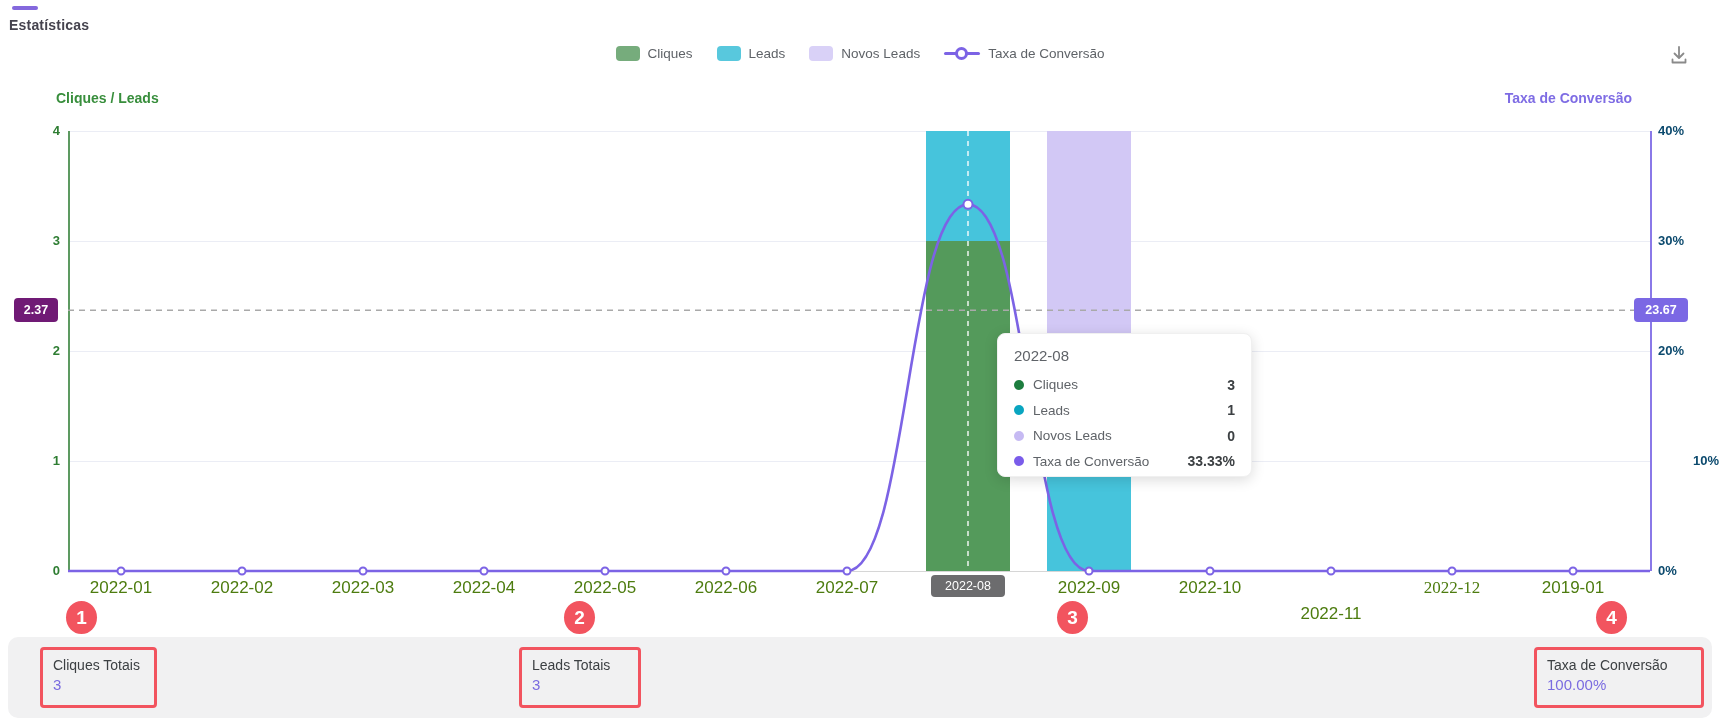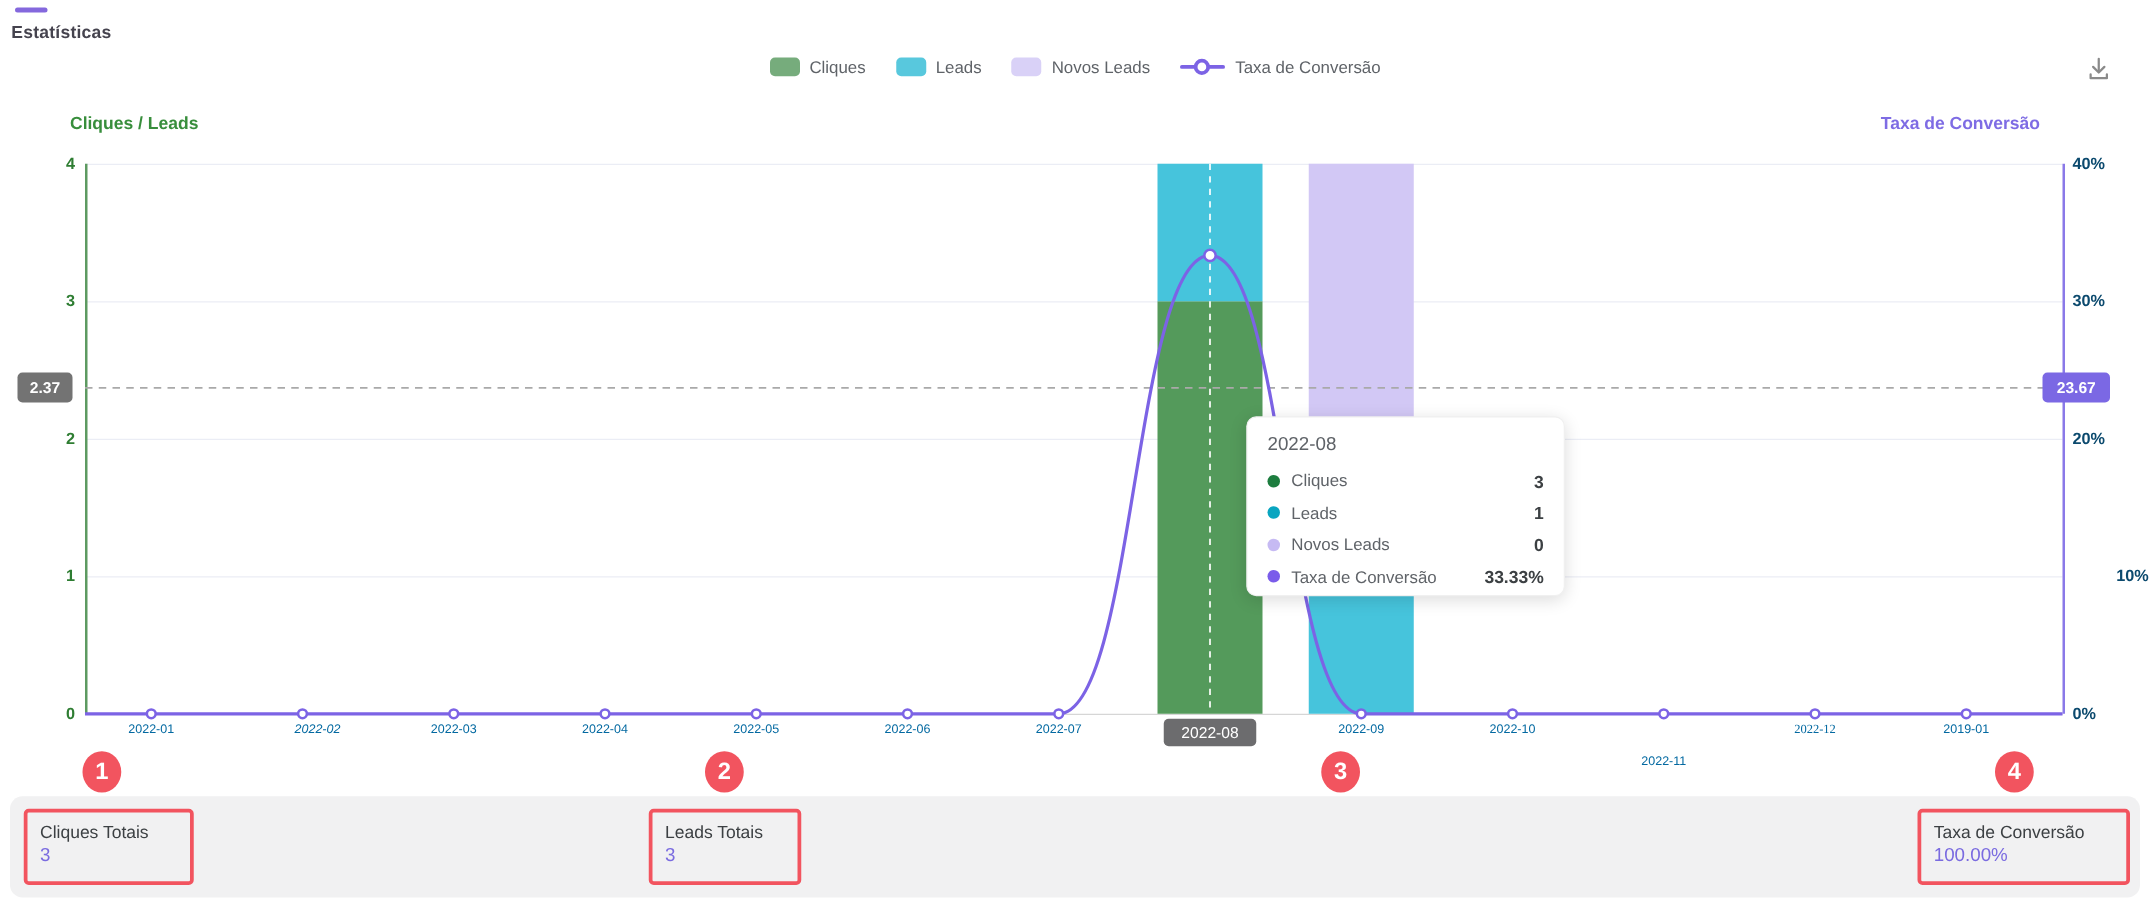--- a/index.html
+++ b/index.html
@@ -27,42 +27,42 @@
   .axis-title-left { position:absolute; left:56px; top:90px; font-size:14px; font-weight:600; color:#388e3c; }
   .axis-title-right { position:absolute; right:88px; top:90px; font-size:14px; font-weight:600; color:#7e6ce4; }
 
   
   .gridline { position:absolute; height:1px; background:#ebedf5; }
   .axis-line-y { position:absolute; width:1.5px; }
   .axis-line-x { position:absolute; height:1px; background:#d6d6d6; }
   .tick-left { position:absolute; left:0; width:60px; text-align:right; font-size:13px; font-weight:600; color:#2e7d32; }
   .tick-right { position:absolute; left:1658px; width:62px; text-align:left; font-size:13px; font-weight:600; color:#0c4a6e; }
   .bar-seg { position:absolute; }
-  .x-label { position:absolute; width:84px; text-align:center; font-size:10px; color:#0369a1; }
+  .x-label { position:absolute; width:84px; text-align:center; font-size:17px; color:#4d7c0f; }
   .x-label-hl { position:absolute; width:74px; height:22px; line-height:22px; text-align:center; font-size:12.5px; color:#ffffff; background:#6c6c6e; border-radius:4px; }
   .avg-badge { position:absolute; height:24px; line-height:24px; text-align:center; font-size:12.5px; font-weight:700; color:#fff; border-radius:4px; }
-  .avg-badge.left { left:14px; width:44px; background:#737373; }
+  .avg-badge.left { left:14px; width:44px; background:#701a75; }
   .avg-badge.right { left:1634px; width:54px; background:#7b68e4; }
   #chart-svg { position:absolute; left:0; top:0; width:1720px; height:726px; pointer-events:none; }
 
   
   .tooltip { position:absolute; left:997px; top:333px; width:255px; height:144px; background:#fff; border:1px solid #f0f0f0;
              border-radius:8px; box-shadow:0 3px 14px rgba(0,0,0,.14); padding:13px 16px 10px; z-index:20; }
   .tooltip-title { font-size:15px; color:#5f6368; margin-bottom:8px; }
   .tooltip-row { display:flex; align-items:center; height:25.5px; }
   .tooltip-dot { width:10px; height:10px; border-radius:50%; margin-right:9px; flex:0 0 auto; }
   .tooltip-label { font-size:13.5px; color:#5f6368; }
   .tooltip-value { margin-left:auto; font-size:14px; font-weight:700; color:#3c4043; }
 
   
   .stats-band { position:absolute; left:8px; top:637px; width:1704px; height:81px; background:#f1f1f2; border-radius:10px; }
   .stat-card { position:absolute; top:647px; height:61px; border:3px solid #f2545f; border-radius:4px; padding:7px 10px 0; background:transparent; z-index:5; }
   .stat-label { font-size:14px; color:#3c4043; }
   .stat-value { font-size:15px; color:#7a6be0; margin-top:3px; }
-  .stat-1 { left:19px;  width:136px; }
+  .stat-1 { left:40px;  width:117px; }
   .stat-2 { left:519px; width:122px; }
   .stat-3 { left:1000px; width:165px; }
   .stat-4 { left:1534px; width:170px; }
 
   .ann-circle { position:absolute; width:31px; height:33px; border-radius:50%; background:#f2545f; color:#fff;
                 font-size:19px; font-weight:700; display:flex; align-items:center; justify-content:center; z-index:6; }
   .ann-1 { left:66px;  top:601px; }
   .ann-2 { left:564px; top:601px; }
   .ann-3 { left:1057px; top:601px; }
   .ann-4 { left:1596px; top:601px; }
@@ -126,21 +126,21 @@
       <div class="tick-right" style="top: 233px;">30%</div>
       <div class="tick-right" style="top: 123px;">40%</div>
       <div class="axis-line-x" style="left: 68px; top: 571px; width: 1582px;"></div>
       <div class="axis-line-y" style="left: 68px; top: 131px; height: 440px; background: rgb(93, 154, 97);"></div>
       <div class="axis-line-y" style="left: 1650px; top: 131px; height: 440px; background: rgb(138, 121, 232);"></div>
       <div class="bar-seg" style="left: 926px; top: 241px; width: 84px; height: 330px; background: rgb(84, 154, 91);"></div>
       <div class="bar-seg" style="left: 926px; top: 131px; width: 84px; height: 110px; background: rgb(70, 196, 220);"></div>
       <div class="bar-seg" style="left: 1047px; top: 351px; width: 84px; height: 220px; background: rgb(70, 196, 220);"></div>
       <div class="bar-seg" style="left: 1047px; top: 131px; width: 84px; height: 220px; background: rgb(210, 200, 245);"></div>
       <div class="x-label" style="left: 79px; top: 578px;">2022-01</div>
-      <div class="x-label" style="left: 212px; top: 578px; font-style: italic;">2022-02</div>
+      <div class="x-label" style="left: 200px; top: 578px;">2022-02</div>
       <div class="x-label" style="left: 321px; top: 578px;">2022-03</div>
       <div class="x-label" style="left: 442px; top: 578px;">2022-04</div>
       <div class="x-label" style="left: 563px; top: 578px;">2022-05</div>
       <div class="x-label" style="left: 684px; top: 578px;">2022-06</div>
       <div class="x-label" style="left: 805px; top: 578px;">2022-07</div>
       <div class="x-label-hl" style="left: 931px; top: 575px;">2022-08</div>
       <div class="x-label" style="left: 1047px; top: 578px;">2022-09</div>
       <div class="x-label" style="left: 1168px; top: 578px;">2022-10</div>
       <div class="x-label" style="left: 1289px; top: 604px;">2022-11</div>
       <div class="x-label" style="left: 1410px; top: 578px; font-family: Liberation Serif, serif;">2022-12</div>

